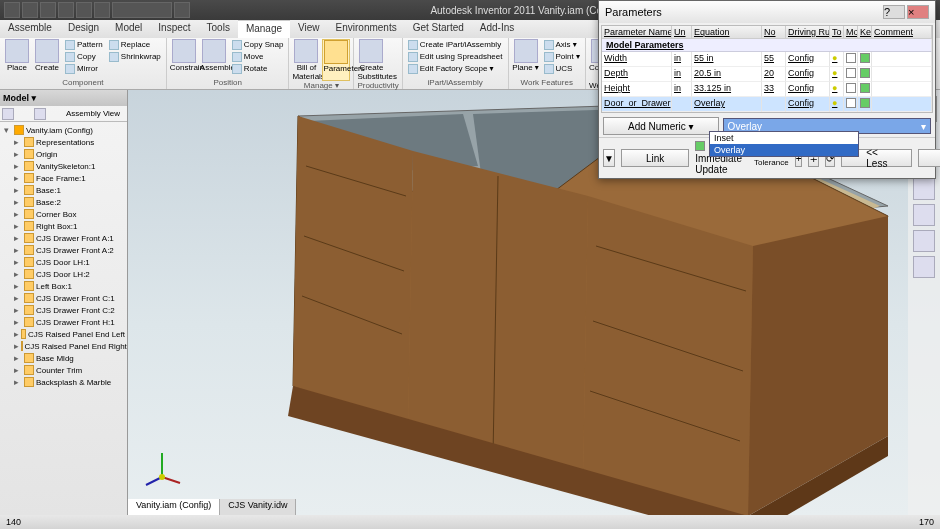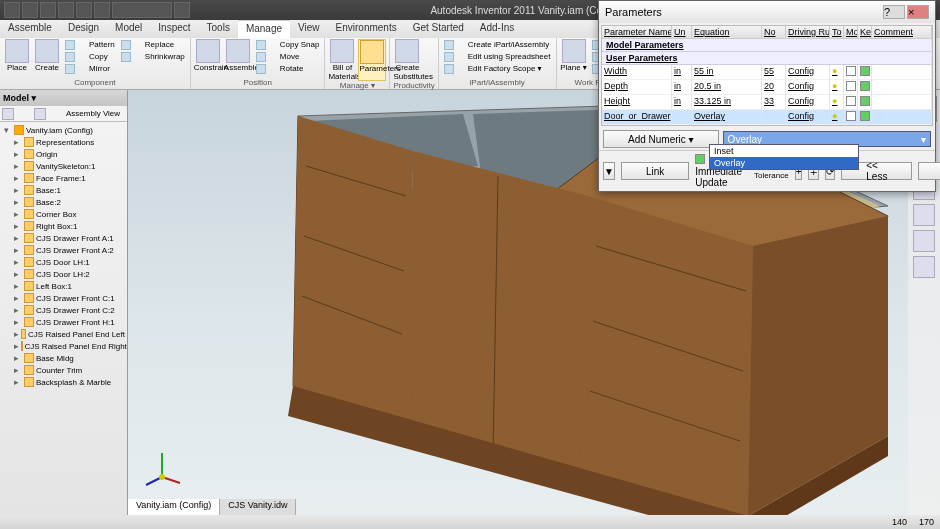--- a/index.html
+++ b/index.html
@@ -22,21 +22,21 @@
 .ribbon { height: 52px; background: linear-gradient(#f8f8f8,#e8e8e8); border-bottom: 1px solid #aaa; display: flex; font-size: 9px; }
 .panel { border-right: 1px solid #ccc; padding: 1px 3px; display: flex; flex-direction: column; position: relative; }
 .panel-body { flex: 1; display: flex; gap: 2px; }
 .panel-label { font-size: 8px; color: #555; text-align: center; height: 10px; }
 .bigbtn { width: 28px; text-align: center; cursor: pointer; }
 .bigbtn .ico { width: 24px; height: 24px; background: #d0d8e8; border: 1px solid #aac; margin: 0 auto; }
 .bigbtn .lbl { font-size: 8px; line-height: 9px; }
 .smrow { display: flex; flex-direction: column; gap: 1px; }
 .smbtn { height: 11px; display: flex; align-items: center; gap: 2px; cursor: pointer; padding: 0 2px; }
 .smbtn .sico { width: 10px; height: 10px; background: #cde; border: 1px solid #9bc; }
-.smbtn .slbl { font-size: 8px; margin-left: 12px; }
+.smbtn .slbl { font-size: 8px; }
 .bigbtn.hl { background: #fff0c0; border: 1px solid #e0c060; }
 
 
 .workarea { position: absolute; top: 90px; bottom: 14px; left: 0; right: 0; display: flex; }
 .browser { width: 128px; background: linear-gradient(#f4f4f4,#e4e4e4); border-right: 1px solid #999; font-size: 9px; overflow: hidden; }
 .browser-hdr { height: 16px; background: linear-gradient(#d8d8d8,#c4c4c4); display: flex; align-items: center; padding: 0 3px; font-weight: bold; }
 .browser-tb { height: 16px; display: flex; align-items: center; gap: 20px; padding: 0 2px; border-bottom: 1px solid #bbb; }
 .bt-ico { width: 12px; height: 12px; background: #dde; border: 1px solid #aab; }
 .tree { padding: 2px 0; }
 .tree-node { display: flex; align-items: center; gap: 2px; padding: 0 2px 0 4px; height: 12px; cursor: pointer; white-space: nowrap; }
@@ -77,21 +77,21 @@
 .bulb { color:#cc0; }
 .dlg-mid { display:flex; align-items:center; gap:4px; padding:2px 4px; }
 .ddrop { flex:1; height:16px; background:#7aa7e8; color:#fff; border:1px solid #557; padding:0 4px; display:flex; align-items:center; justify-content:space-between;}
 .ddlist { position:absolute; background:#fff; border:1px solid #557; font-size:9px; width:150px;}
 .ddlist div { padding:1px 4px; }
 .ddlist div.sel { background:#316ac5; color:#fff; }
 .dlg-bot { display:flex; align-items:center; gap:6px; padding:3px 4px; border-top:1px solid #ccc;}
 .btn { height:18px; padding:0 24px; background:linear-gradient(#fdfdfd,#e4e4e4); border:1px solid #999; cursor:pointer; display:inline-flex; align-items:center;}
 .sqbtn { width:18px; height:18px; background:linear-gradient(#fdfdfd,#e4e4e4); border:1px solid #999; display:inline-flex; align-items:center; justify-content:center;}
 
-.status { position:absolute; bottom:0; left:0; right:0; height:14px; background:linear-gradient(#e8e8e8,#d4d4d4); font-size:9px; display:flex; justify-content:flex-end; align-items:center; padding:0 6px; gap:12px;}
+.status { position:absolute; bottom:0; left:0; right:0; height:14px; background:linear-gradient(#e8e8e8,#d4d4d4); font-size:9px; display:flex; justify-content:space-between; align-items:center; padding:0 6px; gap:12px;}
 </style>
 </head>
 <body>
 
 <div class="titlebar">
   <div class="qat">
     <div class="qat-btn"></div>
     <div class="qat-btn"></div>
     <div class="qat-btn"></div>
     <div class="qat-btn"></div>
@@ -493,23 +493,20 @@
       <div>No</div>
       <div>Driving Rule</div>
       <div>To</div>
       <div>Mo</div>
       <div>Ke</div>
       <div>Comment</div>
     </div>
     <div class="gr-row gr-cat">
         <div>Model Parameters</div>
       </div>
-    <div class="gr-row gr-cat">
-        <div>User Parameters</div>
-      </div>
     <div id="param-rows">
         <div class="gr-row">
           <div>Width</div>
           <div>in</div>
           <div>55 in</div>
           <div>55</div>
           <div>Config</div>
           <div><span class="bulb">●</span></div>
           <div><span class="chk"></span></div>
           <div><span class="chk on"></span></div>

